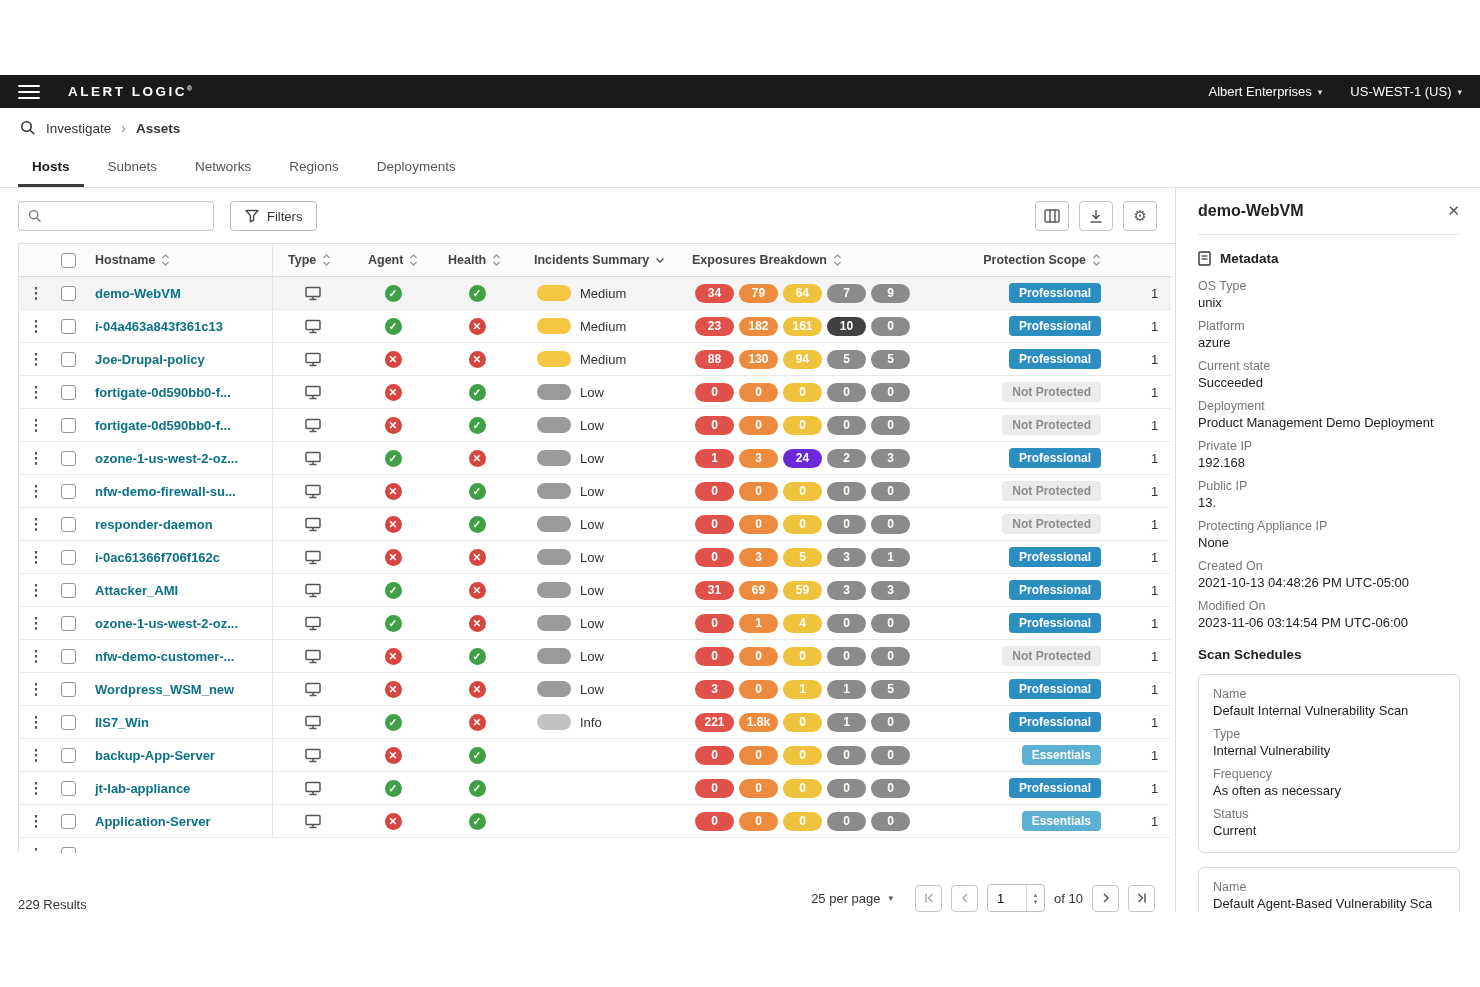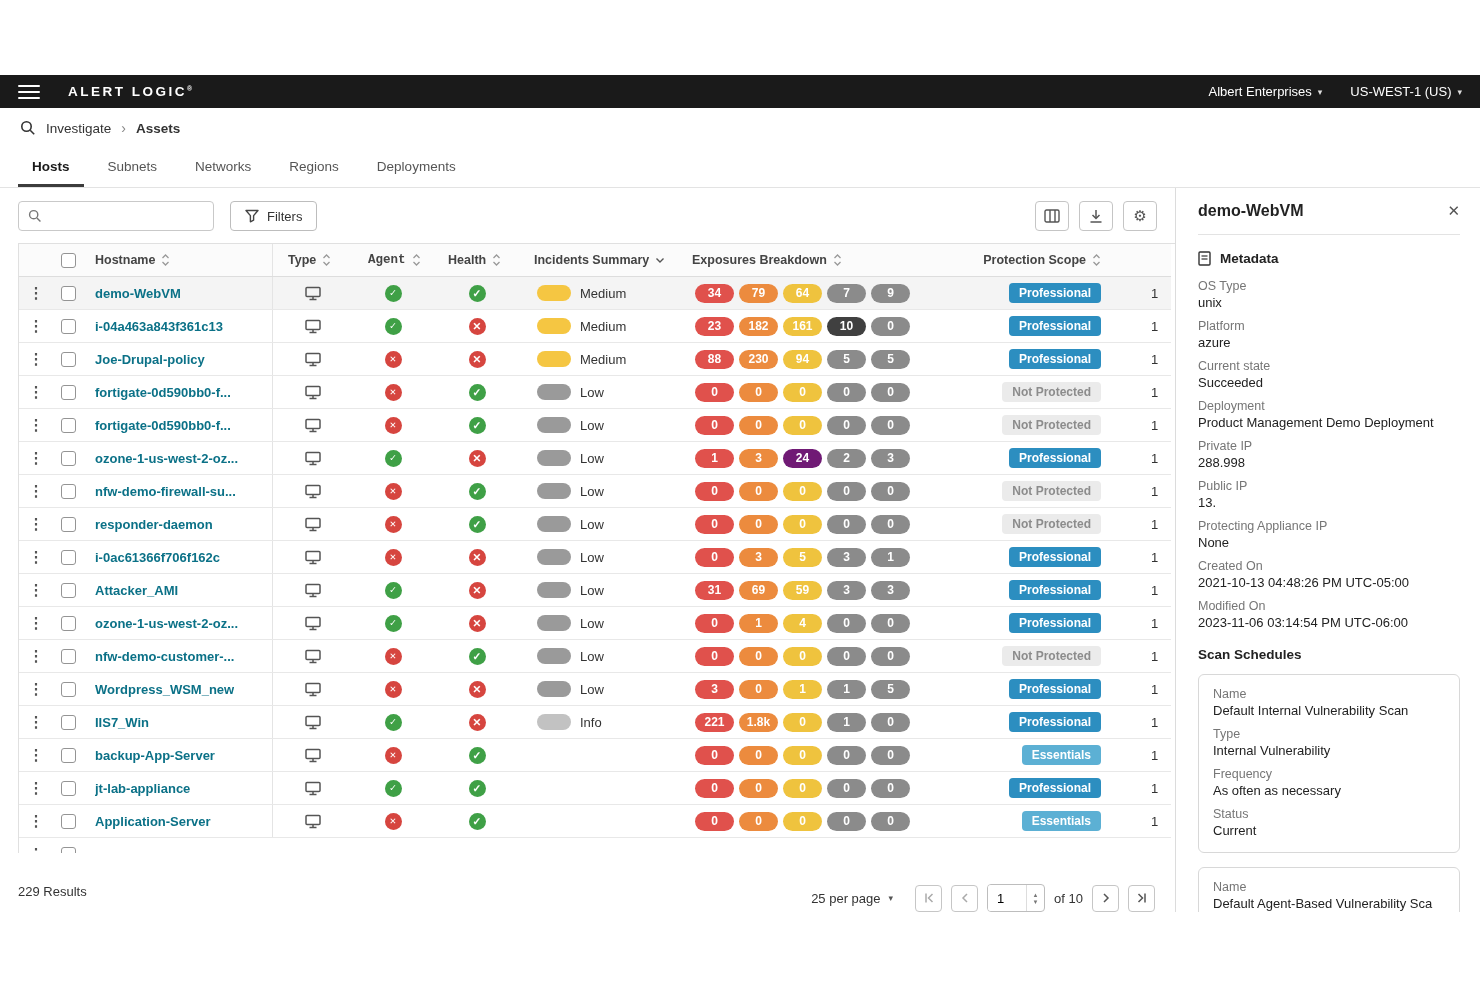--- a/index.html
+++ b/index.html
@@ -41,41 +41,41 @@
   
   .table-wrap { margin:5px 0 0 18px; border-top:1px solid #e0e0e0; border-left:1px solid #e0e0e0; height:610px; overflow:hidden; }
   .trow { display:flex; align-items:center; height:33px; border-bottom:1px solid #e8e8e8; font-size:13px; color:#333; width:1152px; background:#fff; }
   .trow.selected { background:#f4f4f4; }
   .thead-row { background:#fbfbfb; color:#444; font-weight:600; font-size:12.5px; border-bottom:1px solid #ddd; }
   .c { flex:0 0 auto; display:flex; align-items:center; height:100%; }
   .c-kebab { width:34px; justify-content:center; }
   .c-check { width:30px; justify-content:center; }
   .c-host { width:190px; padding-left:12px; border-right:1px solid #e4e4e4; }
   .c-type { width:80px; justify-content:center; }
-  .c-agent { width:80px; justify-content:center;font-family:Liberation Mono, monospace; }
+  .c-agent { width:80px; justify-content:center; }
   .c-health { width:88px; justify-content:center; }
   .c-inc { width:158px; padding-left:16px; gap:9px; }
   .c-exp { width:230px; padding-left:16px; gap:5px; }
   .c-prot { width:200px; justify-content:flex-end; padding-right:8px; }
   .c-extra { width:60px; padding-left:42px; }
   .thead-row .c-type, .thead-row .c-agent, .thead-row .c-health { justify-content:flex-start; padding-left:15px; }
   .thead-row .c-inc, .thead-row .c-exp { padding-left:13px; }
   .hcell-label { display:flex; align-items:center; gap:6px; cursor:pointer; white-space:nowrap; }
   .kebab { color:#555; font-size:15px; font-weight:700; cursor:pointer; }
   .cb { width:15px; height:15px; border:1.6px solid #949494; border-radius:3px; background:#fff; display:inline-block; cursor:pointer; }
   .hostlink { font-weight:700; text-decoration:none; cursor:pointer; white-space:nowrap; overflow:hidden; text-overflow:ellipsis; max-width:172px; }
   .status { width:17px; height:17px; border-radius:50%; color:#fff; font-size:10.5px; font-weight:700; display:flex; align-items:center; justify-content:center; line-height:1; }
   .swatch { width:34px; height:16px; border-radius:8px; display:inline-block; }
   .inc-label { font-size:13px; color:#333; }
   .exp { display:inline-block; min-width:39px; padding:2px 4px; border-radius:10px; color:#fff; text-align:center; font-size:12px; font-weight:700; line-height:15px; }
   .prot { display:inline-block; padding:3px 10px; border-radius:4px; font-size:12px; font-weight:600; white-space:nowrap; }
   .extra-val { color:#333; }
 
   
-  .footer { margin-top:auto; display:flex; align-items:flex-start; padding:18px 20px 0 18px; font-size:13px; color:#333; }
+  .footer { margin-top:auto; display:flex; align-items:flex-end; padding:18px 20px 0 18px; font-size:13px; color:#333; }
   .footer-right { margin-left:auto; display:flex; align-items:center; gap:22px; }
   .perpage { display:flex; align-items:center; gap:8px; cursor:pointer; }
   .perpage .chev { font-size:9px; color:#555; }
   .pager { display:flex; align-items:center; gap:9px; }
   .pg-btn { width:27px; height:27px; border:1px solid #c6c6c6; border-radius:4px; background:#fff; display:flex; align-items:center; justify-content:center; cursor:pointer; }
   .page-input { width:58px; height:28px; border:1px solid #bdbdbd; border-radius:4px; display:flex; align-items:stretch; overflow:hidden; background:#fff; }
   .page-input input { border:none; outline:none; width:34px; padding-left:9px; font-size:13px; font-family:inherit; }
   .spinner { margin-left:auto; width:18px; border-left:1px solid #ddd; display:flex; flex-direction:column; align-items:center; justify-content:center; color:#777; font-size:6px; line-height:6px; cursor:pointer; gap:1px; }
 
   
@@ -372,21 +372,21 @@
               </div>
      <div class="c c-health">
                 <span class="status" style="background:#D6453F">✕</span>
               </div>
      <div class="c c-inc">
                 <span class="swatch" style="background:#F5C642"></span>
                 <span class="inc-label">Medium</span>
               </div>
      <div class="c c-exp">
                 <span class="exp" style="background:#E0514C">88</span>
-                <span class="exp" style="background:#EC8B3E">230</span>
+                <span class="exp" style="background:#EC8B3E">130</span>
                 <span class="exp" style="background:#EFC33E">94</span>
                 <span class="exp" style="background:#8B8B8B">5</span>
                 <span class="exp" style="background:#8B8B8B">5</span>
               </div>
      <div class="c c-prot">
                 <span class="prot" style="background:#2C8EC0;color:#fff">Professional</span>
               </div>
      <div class="c c-extra">
                 <span class="extra-val">1</span>
               </div>
@@ -502,21 +502,21 @@
      <div class="c c-health">
                 <span class="status" style="background:#D6453F">✕</span>
               </div>
      <div class="c c-inc">
                 <span class="swatch" style="background:#9A9A9A"></span>
                 <span class="inc-label">Low</span>
               </div>
      <div class="c c-exp">
                 <span class="exp" style="background:#E0514C">1</span>
                 <span class="exp" style="background:#EC8B3E">3</span>
-                <span class="exp" style="background:#701a75">24</span>
+                <span class="exp" style="background:#6d28d9">24</span>
                 <span class="exp" style="background:#8B8B8B">2</span>
                 <span class="exp" style="background:#8B8B8B">3</span>
               </div>
      <div class="c c-prot">
                 <span class="prot" style="background:#2C8EC0;color:#fff">Professional</span>
               </div>
      <div class="c c-extra">
                 <span class="extra-val">1</span>
               </div>
    </div>
@@ -1066,21 +1066,21 @@
           <div class="field">
      <div class="lbl">Current state</div>
      <div class="val">Succeeded</div>
    </div>
           <div class="field">
      <div class="lbl">Deployment</div>
      <div class="val">Product Management Demo Deployment</div>
    </div>
           <div class="field">
      <div class="lbl">Private IP</div>
-     <div class="val">288.998</div>
+     <div class="val">192.168</div>
    </div>
           <div class="field">
      <div class="lbl">Public IP</div>
      <div class="val">13.</div>
    </div>
           <div class="field">
      <div class="lbl">Protecting Appliance IP</div>
      <div class="val">None</div>
    </div>
           <div class="field">

